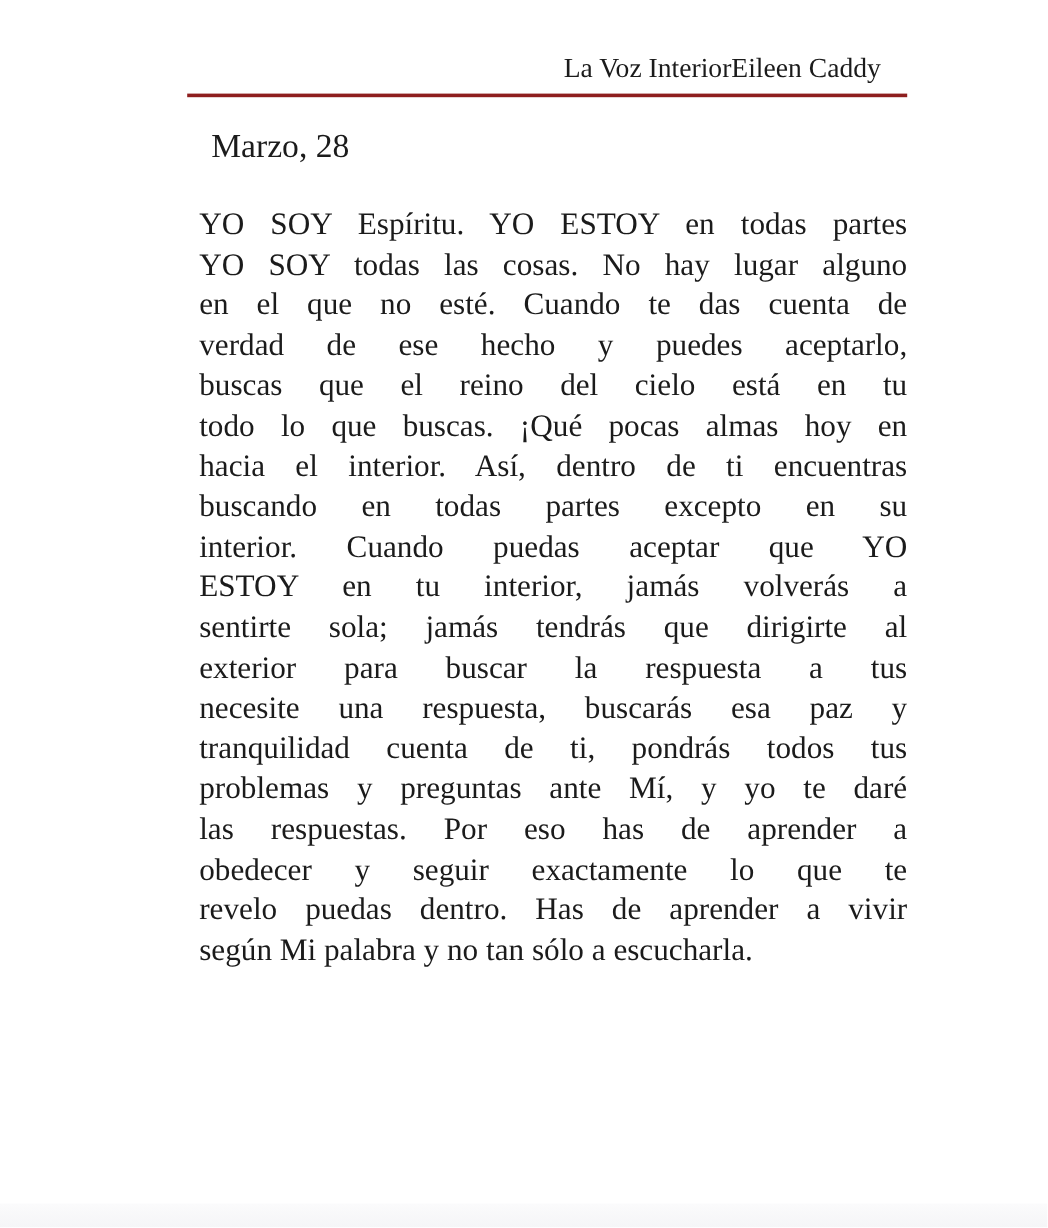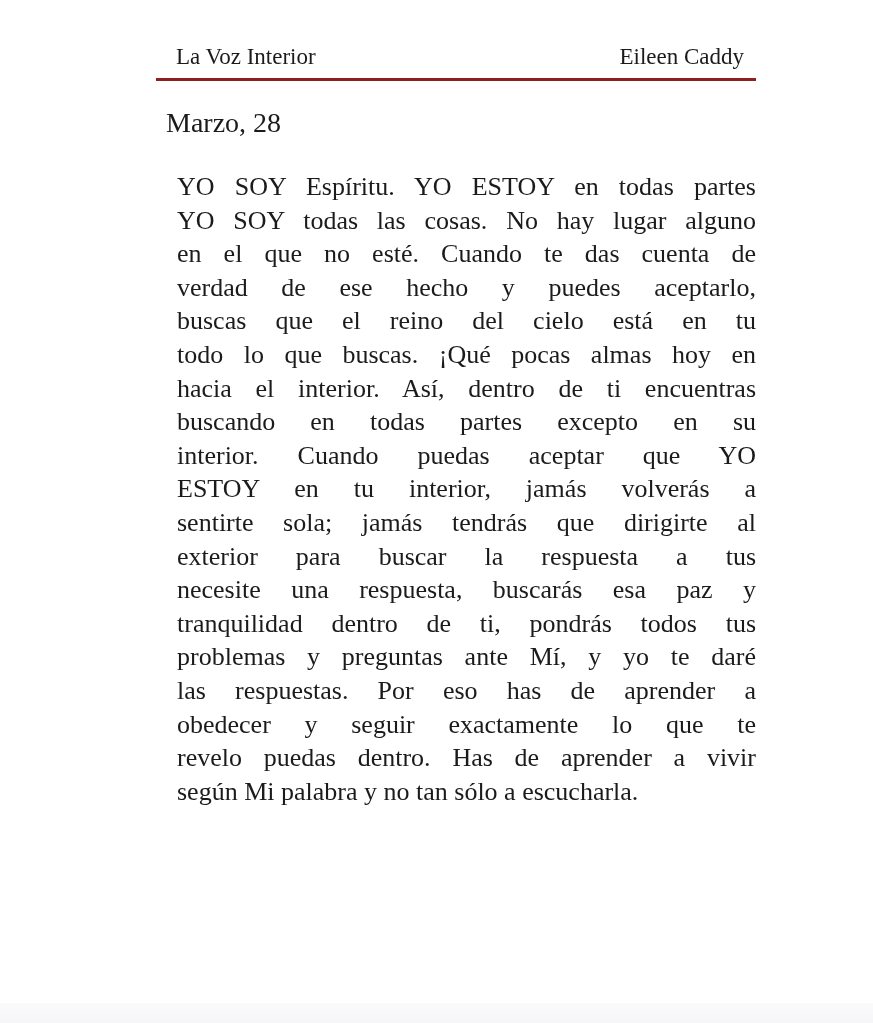--- a/index.html
+++ b/index.html
@@ -16,57 +16,55 @@
     overflow: hidden;
     font-family: "Liberation Serif", "DejaVu Serif", serif;
     color: #1b1b1b;
   }
   .header-row {
     position: absolute;
     left: 166px;
     top: 44px;
     width: 568px;
     display: flex;
-    justify-content: space-between;
+    justify-content: flex-end;
     align-items: baseline;
     font-size: 23px;
     line-height: 26px;
     color: #1b1b1b;
-    margin-left: 10px;
   }
   .header-rule {
     position: absolute;
     left: 156px;
     top: 78px;
     width: 600px;
     height: 3px;
     background: #8e1f1f;
   }
   .date-heading {
     position: absolute;
-    left: 166px;
+    left: 176px;
     top: 106px;
     font-size: 28px;
     line-height: 34px;
     color: #1b1b1b;
   }
   .body-text {
     position: absolute;
     left: 166px;
     top: 170px;
     width: 590px;
     font-size: 26px;
     line-height: 33.6px;
     color: #1b1b1b;
   }
   .body-line {
     text-align: justify;
     text-align-last: justify;
     white-space: normal;
-    margin-left: 11px;
   }
   .body-line:last-child {
     text-align-last: left;
   }
   .page-bottom-edge {
     position: absolute;
     left: 0;
     bottom: 0;
     width: 100%;
     height: 20px;
@@ -94,21 +92,21 @@
     <div class="body-line">verdad de ese hecho y puedes aceptarlo,</div>
     <div class="body-line">buscas que el reino del cielo está en tu</div>
     <div class="body-line">todo lo que buscas. ¡Qué pocas almas hoy en</div>
     <div class="body-line">hacia el interior. Así, dentro de ti encuentras</div>
     <div class="body-line">buscando en todas partes excepto en su</div>
     <div class="body-line">interior. Cuando puedas aceptar que YO</div>
     <div class="body-line">ESTOY en tu interior, jamás volverás a</div>
     <div class="body-line">sentirte sola; jamás tendrás que dirigirte al</div>
     <div class="body-line">exterior para buscar la respuesta a tus</div>
     <div class="body-line">necesite una respuesta, buscarás esa paz y</div>
-    <div class="body-line">tranquilidad dentro de ti, pondrás todos tus</div>
+    <div class="body-line">tranquilidad cuenta de ti, pondrás todos tus</div>
     <div class="body-line">problemas y preguntas ante Mí, y yo te daré</div>
     <div class="body-line">las respuestas. Por eso has de aprender a</div>
     <div class="body-line">obedecer y seguir exactamente lo que te</div>
     <div class="body-line">revelo puedas dentro. Has de aprender a vivir</div>
     <div class="body-line">según Mi palabra y no tan sólo a escucharla.</div>
   </div>
 
   <div class="page-bottom-edge"></div>
 
 </div>

